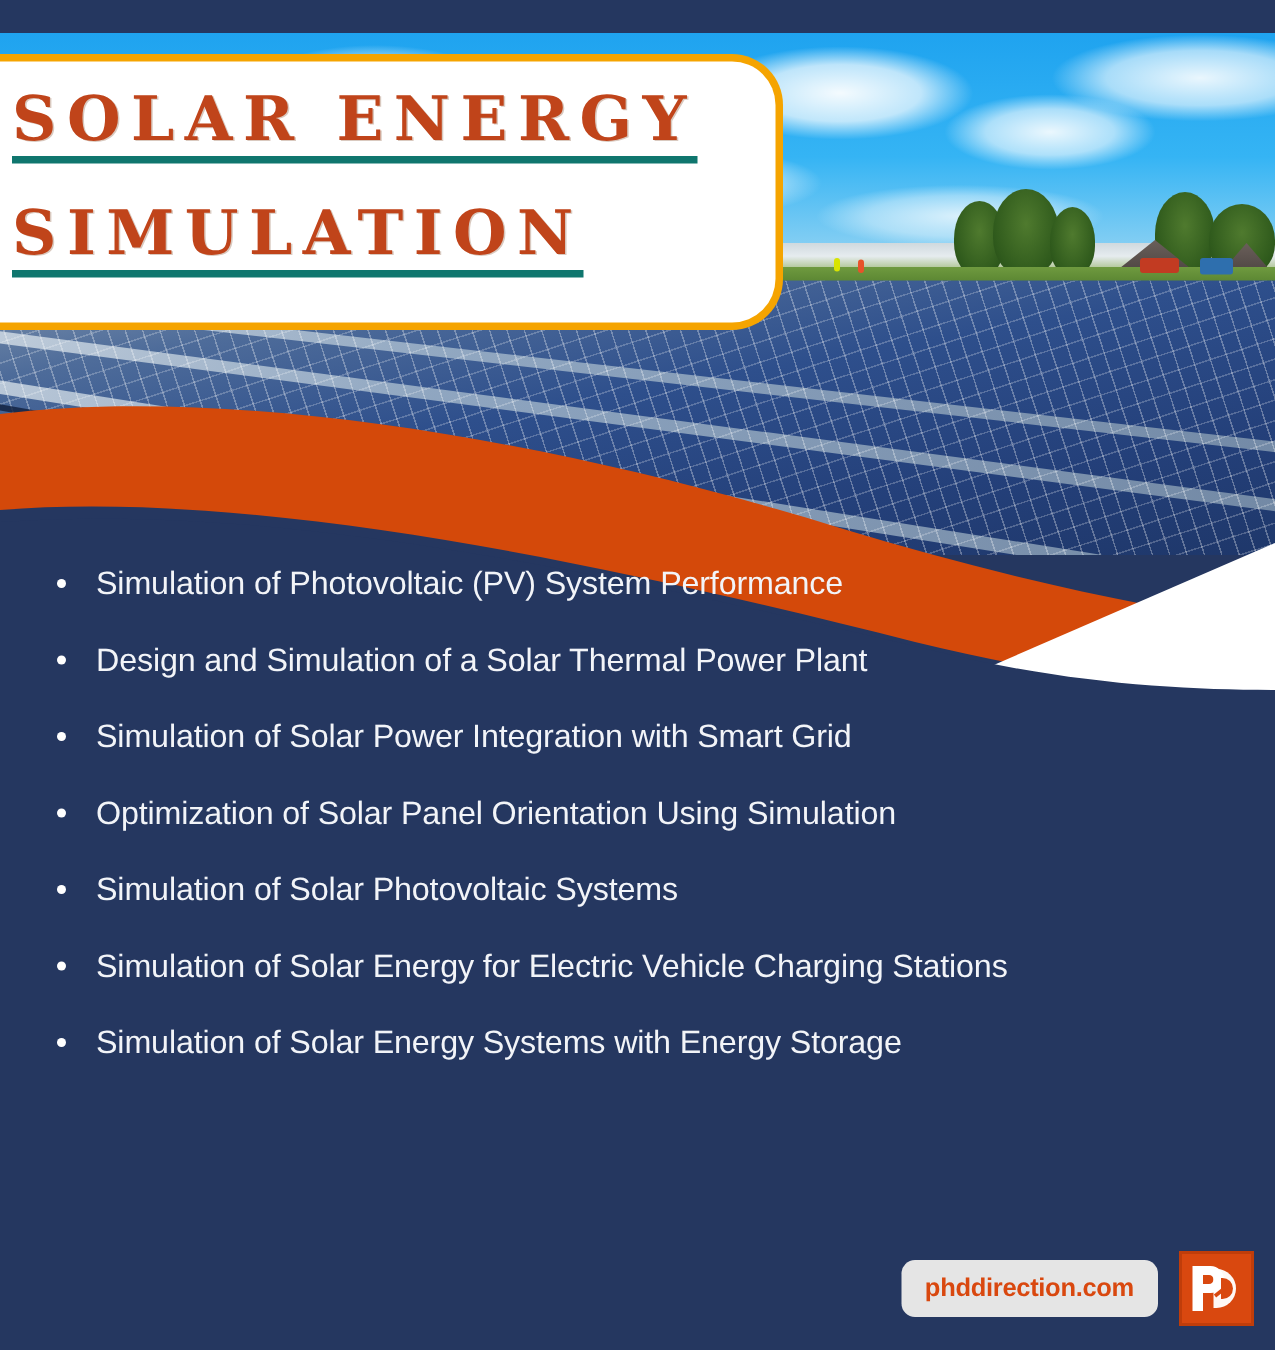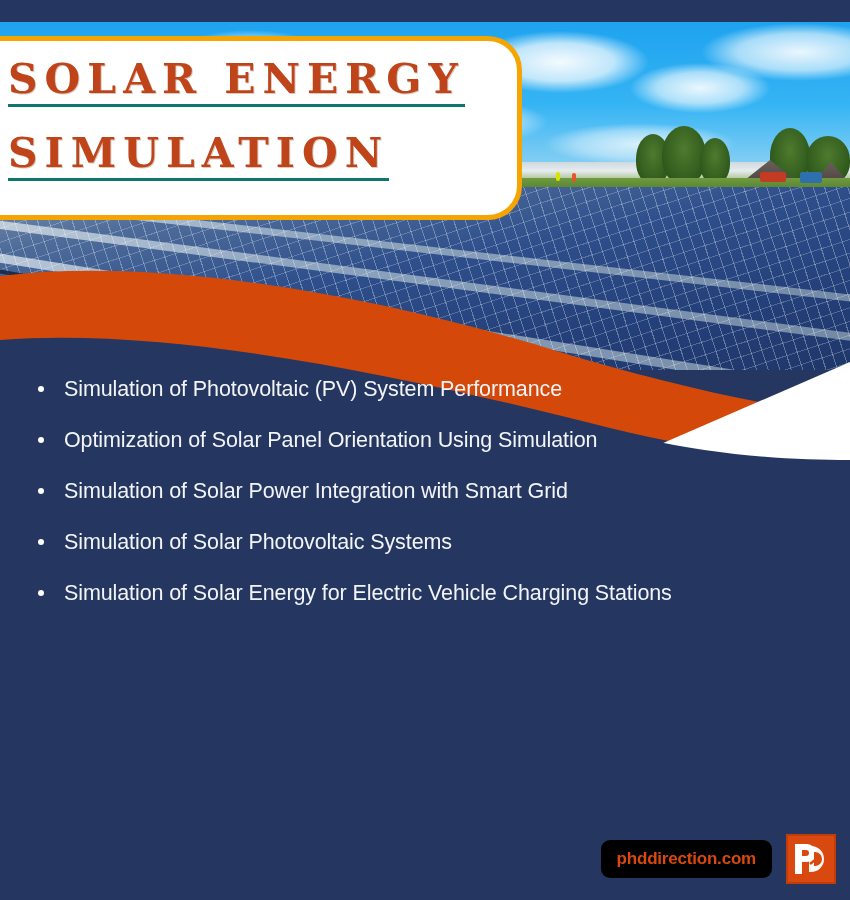--- a/index.html
+++ b/index.html
@@ -101,21 +101,21 @@
   }
   .title-line {
     display:block;
     font-family:"DejaVu Serif", serif;
     font-weight:bold;
     font-size:41px;
     line-height:1.0;
     letter-spacing:7px;
     color:#c0441a;
     text-transform:uppercase;
-    border-bottom:3px solid #0f766e;
+    border-bottom:5px solid #0f766e;
     width:max-content;
     padding-bottom:4px;
     margin-bottom:26px;
     text-shadow:1px 1px 0 rgba(120,60,25,.28);
   }
   .title-line.second { margin-bottom:0; }
 
   
   .wave-layer {
     position:absolute; left:0; top:230px;
@@ -158,21 +158,21 @@
     background:#ffffff;
   }
 
   
   .footer {
     position:absolute; right:14px; bottom:16px;
     display:flex; align-items:center; gap:14px;
     z-index:9;
   }
   .site-pill {
-    background:#000000;
+    background:#e5e5e5;
     border-radius:9px;
     padding:9px 16px;
     color:#d9480f;
     font-size:17px;
     font-weight:bold;
     letter-spacing:-0.2px;
     font-family:"Liberation Sans", sans-serif;
   }
   .pd-logo {
     width:50px; height:50px;
@@ -238,24 +238,26 @@
     <svg viewBox="0 0 850 230" preserveAspectRatio="none" aria-hidden="true">
       <path d="M0,46 C160,26 380,66 560,122 C660,152 760,176 850,186 L850,230 L0,230 Z" fill="#d4490a"></path>
       <path d="M0,110 C180,96 420,150 610,198 C690,218 780,230 850,236 L850,230 L0,230 Z" fill="#253760"></path>
       <path d="M624,230 L850,132 L850,230 Z" fill="#ffffff"></path>
       <path d="M0,118 C200,104 430,158 640,208 C720,226 790,230 850,230 L850,230 L0,230 Z" fill="#253760"></path>
     </svg>
   </div>
 
   <ul class="bullet-list">
     <li class="bullet-item">Simulation of Photovoltaic (PV) System Performance</li>
+    <li class="bullet-item">Design and Simulation of a Solar Thermal Power Plant</li>
+    <li class="bullet-item">Simulation of Solar Power Integration with Smart Grid</li>
     <li class="bullet-item">Optimization of Solar Panel Orientation Using Simulation</li>
-    <li class="bullet-item">Simulation of Solar Power Integration with Smart Grid</li>
     <li class="bullet-item">Simulation of Solar Photovoltaic Systems</li>
     <li class="bullet-item">Simulation of Solar Energy for Electric Vehicle Charging Stations</li>
+    <li class="bullet-item">Simulation of Solar Energy Systems with Energy Storage</li>
   </ul>
 
   <div class="footer">
     <div class="site-pill">phddirection.com</div>
     <div class="pd-logo">
       <svg width="46" height="46" viewBox="0 0 46 46" aria-hidden="true">
         <path d="M7 8 h12 a9 9 0 0 1 0 18 h-5 v12 h-7 z M14 14 v6 h4 a3 3 0 0 0 0 -6 z" fill="#ffffff"></path>
         <path d="M23 10 a13 13 0 0 1 0 26 h-2 v-26 z" fill="#ffffff" opacity="0.96"></path>
         <path d="M27 16 a7 7 0 0 1 0 14 h-1 v-14 z" fill="#d9480f"></path>
         <path d="M22 28 l10 -8" stroke="#d9480f" stroke-width="2.4" fill="none"></path>

